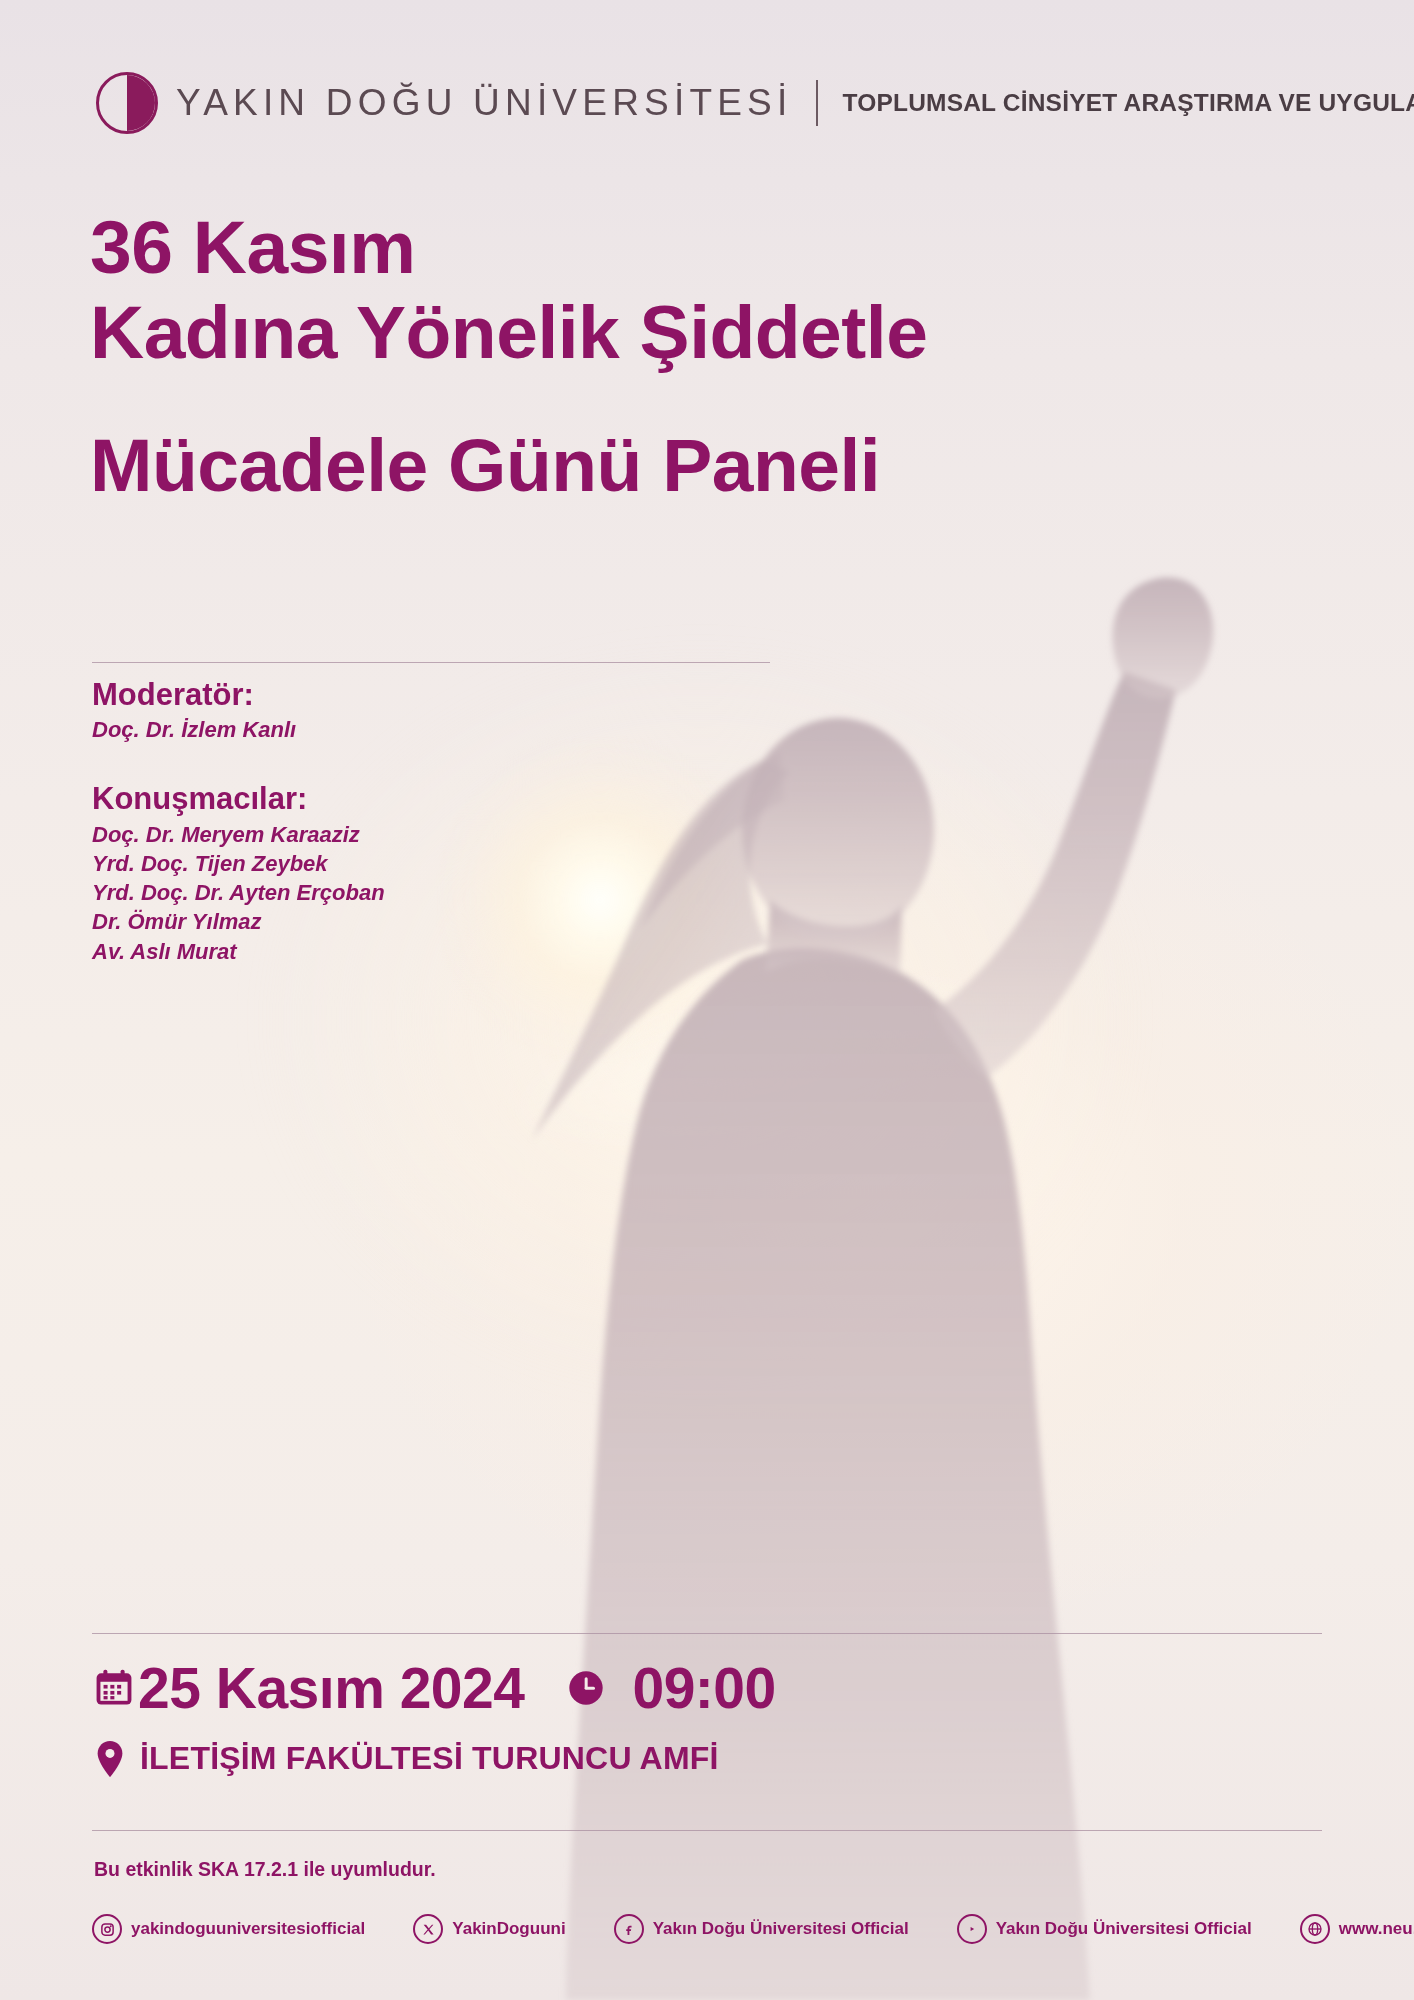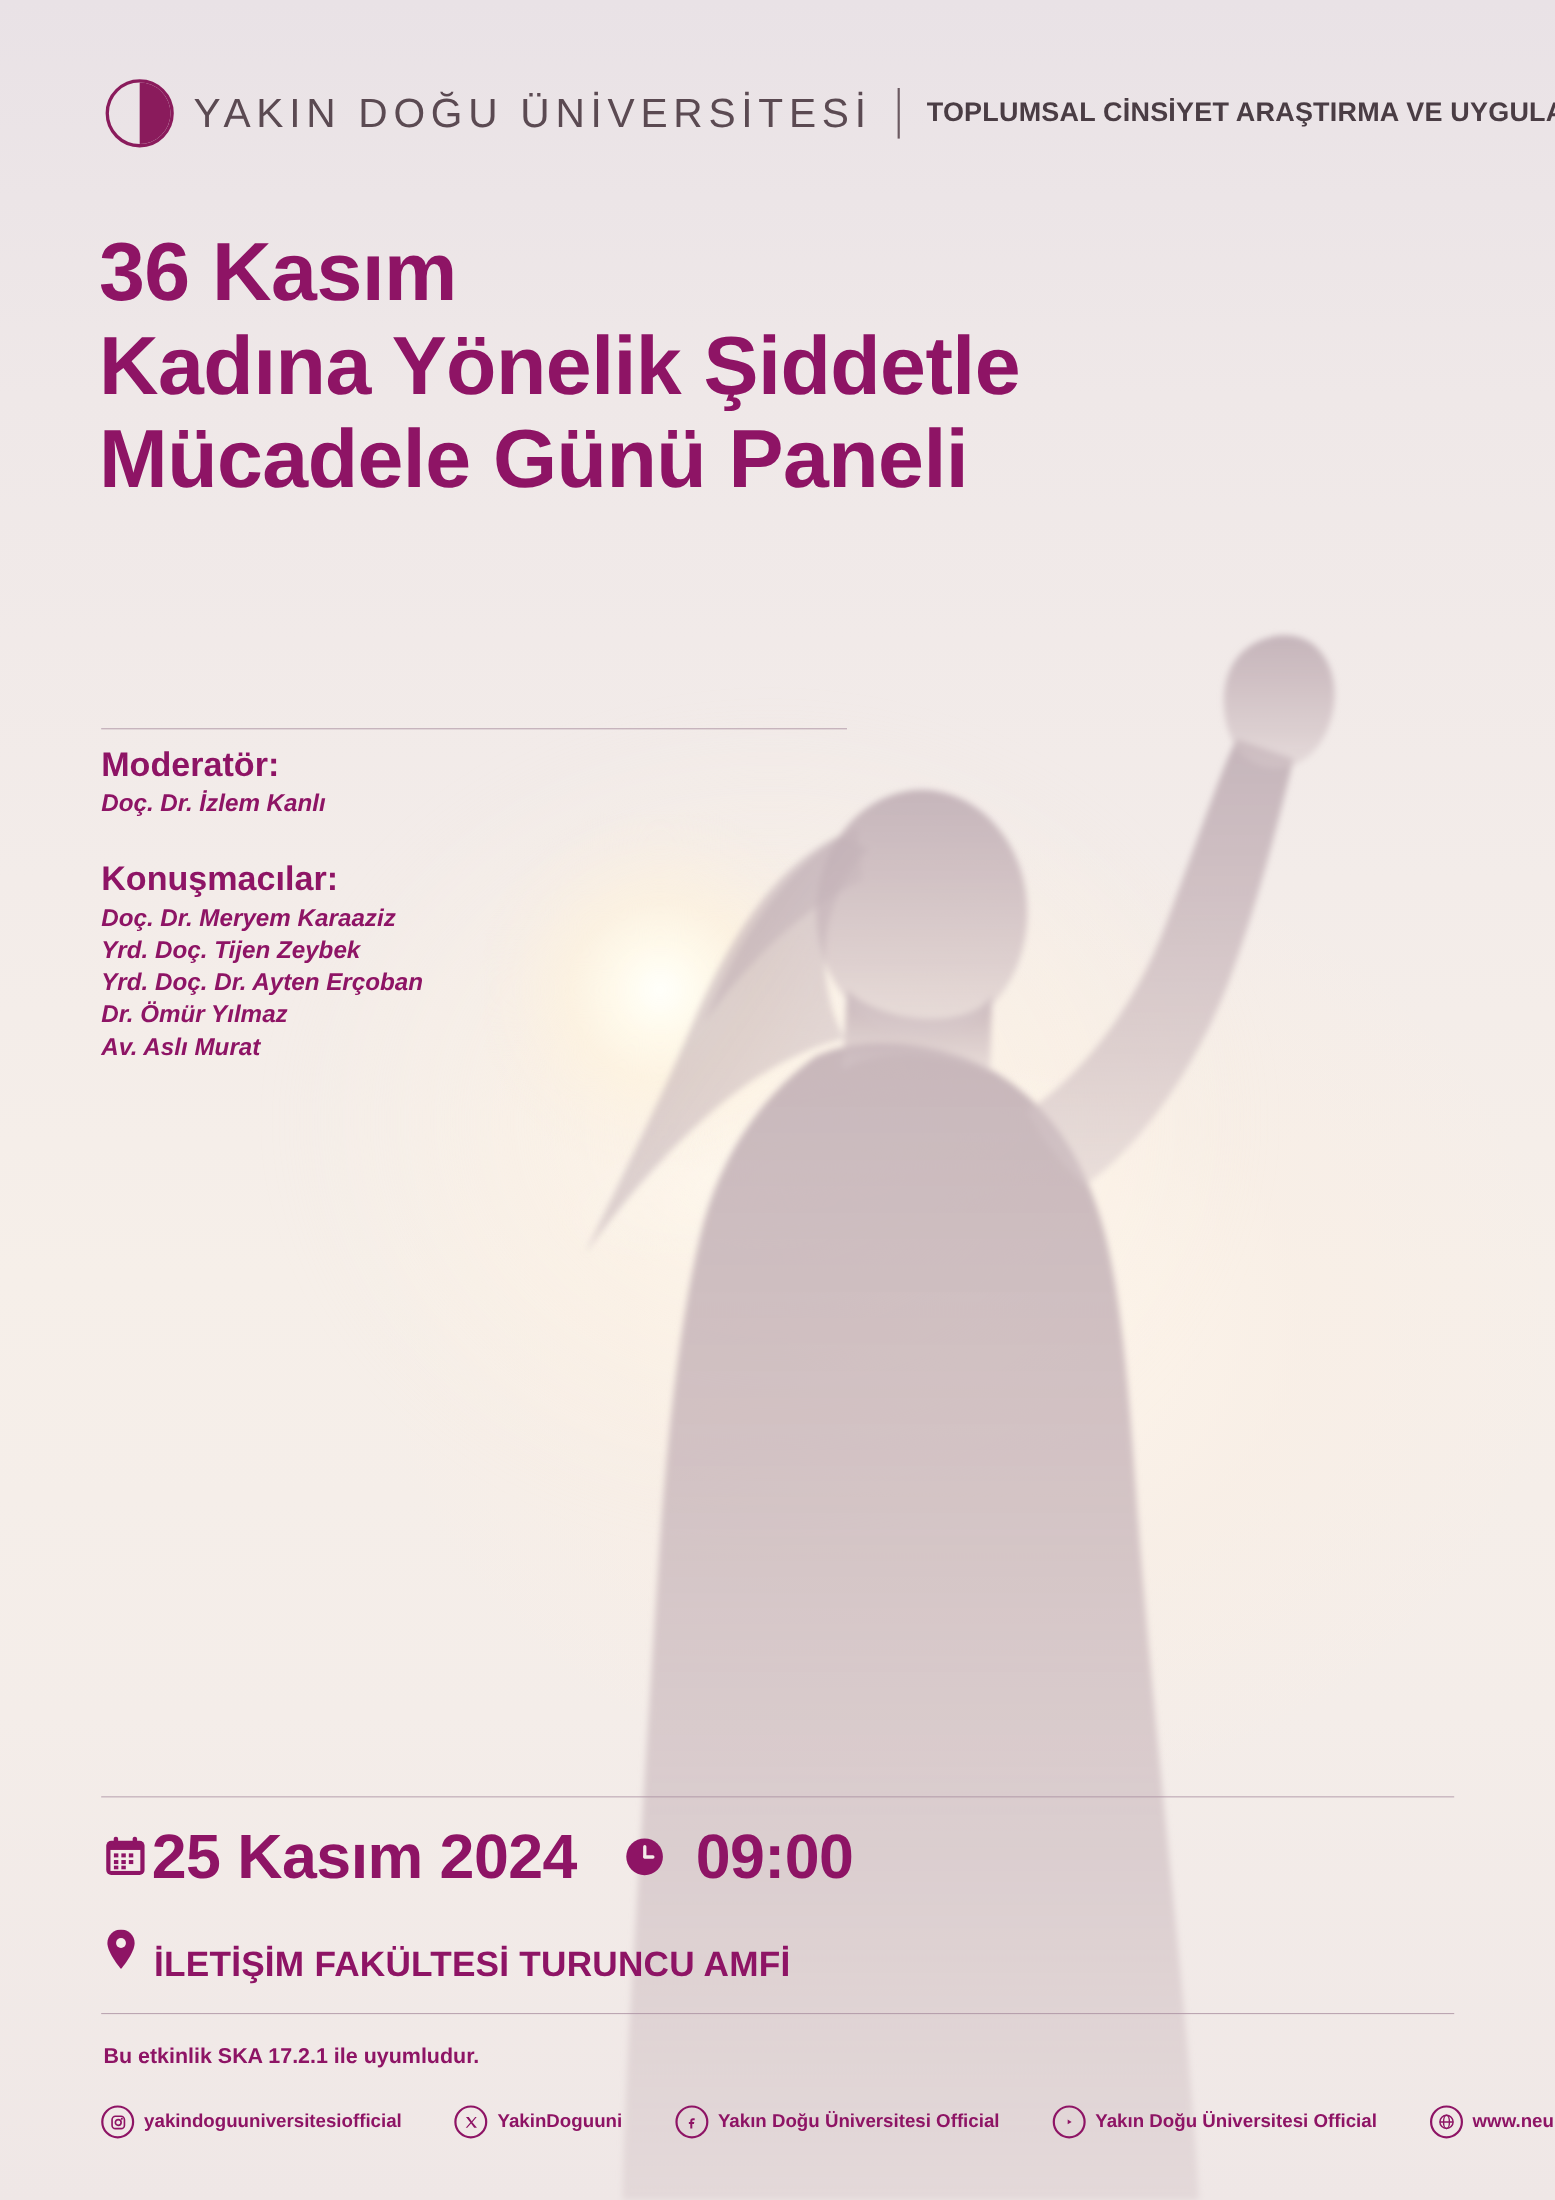--- a/index.html
+++ b/index.html
@@ -127,21 +127,21 @@
     top: 205px;
     width: 1230px;
     color: #8e1465;
     font-weight: 700;
     font-size: 75px;
     line-height: 1.13;
     letter-spacing: -0.5px;
   }
   .title .l1 { display: block; }
   .title .l2 { display: block; }
-  .title .l3 { display: block; }
+  .title .l3 { display: block; margin-top: 48px; }
 
   
   .rule {
     position: absolute;
     height: 1px;
     background: #a98fa0;
     opacity: .75;
   }
   .rule-top { left: 92px; top: 662px; width: 678px; }
   .rule-bottom { left: 92px; top: 1633px; width: 1230px; }
@@ -196,21 +196,20 @@
     top: 1740px;
     display: flex;
     align-items: center;
     color: #8e1465;
   }
   .venue .venue-text {
     font-size: 32px;
     font-weight: 700;
     letter-spacing: 0.2px;
     margin-left: 16px;
-    margin-top: 27px;
   }
 
   
   .ska {
     position: absolute;
     left: 94px;
     top: 1858px;
     font-size: 19.5px;
     font-weight: 700;
     color: #8e1465;

